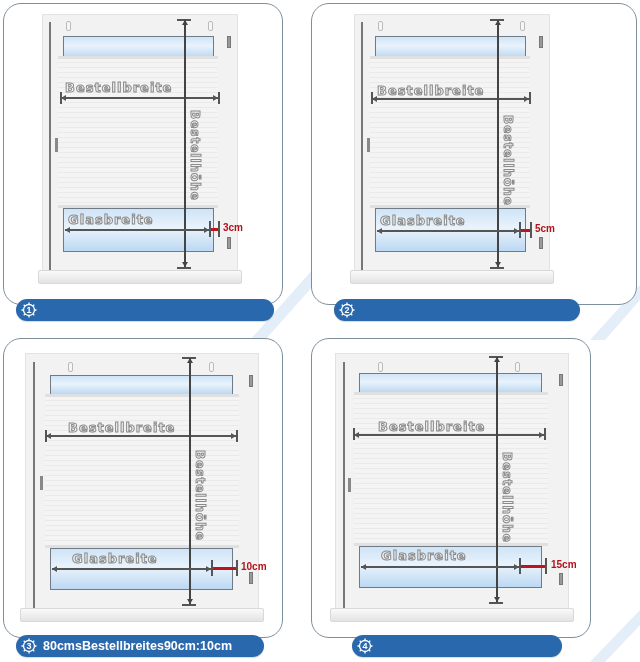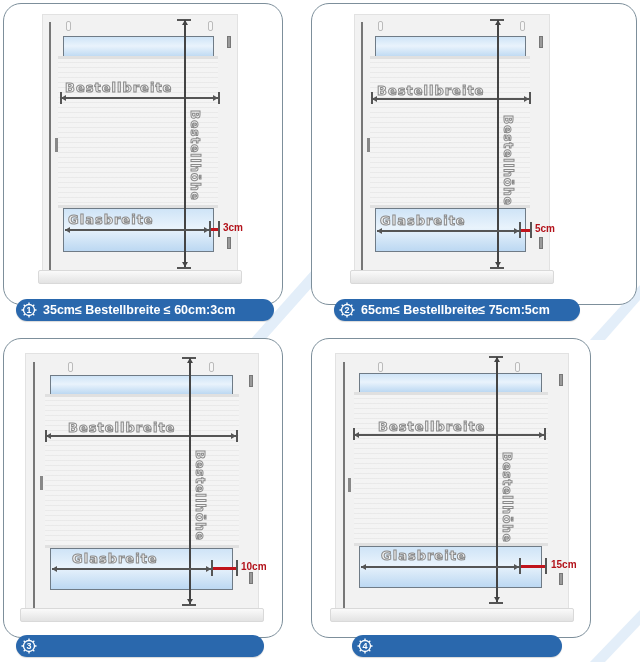--- a/index.html
+++ b/index.html
@@ -83,21 +83,20 @@
 <div class="badge" style="left:16px;top:299px;width:258px;">
   <span class="gear">
     <svg width="18" height="18" viewBox="0 0 18 18">
         <g fill="none" stroke="#fff" stroke-width="1.3">
           <circle cx="9" cy="9" r="5.5"></circle>
           <path d="M9 1.5v2M9 14.5v2M1.5 9h2M14.5 9h2M3.7 3.7l1.4 1.4M12.9 12.9l1.4 1.4M3.7 14.3l1.4-1.4M12.9 5.1l1.4-1.4"></path>
         </g>
         <text x="9" y="12.3" text-anchor="middle" font-size="9" font-weight="bold" fill="#fff" font-family="Liberation Sans, sans-serif">1</text>
       </svg>
   </span>
-  <span>35cm≤  Bestellbreite ≤ 60cm:3cm</span>
 </div>
 
 <div class="panel" style="left:311px;top:3px;width:326px;height:302px;">
 </div>
 <div>
   <div class="window" style="left:354px;top:14px;width:196px;height:258px;"></div>
   <div class="leftbar" style="left:361px;top:22px;height:248px;"></div>
   <div class="clip" style="left:378px;top:21px;"></div>
   <div class="clip" style="left:520px;top:21px;"></div>
   <div class="glass" style="left:375px;top:36px;width:151px;height:22px;"></div>
@@ -136,21 +135,20 @@
 <div class="badge" style="left:334px;top:299px;width:246px;">
   <span class="gear">
     <svg width="18" height="18" viewBox="0 0 18 18">
         <g fill="none" stroke="#fff" stroke-width="1.3">
           <circle cx="9" cy="9" r="5.5"></circle>
           <path d="M9 1.5v2M9 14.5v2M1.5 9h2M14.5 9h2M3.7 3.7l1.4 1.4M12.9 12.9l1.4 1.4M3.7 14.3l1.4-1.4M12.9 5.1l1.4-1.4"></path>
         </g>
         <text x="9" y="12.3" text-anchor="middle" font-size="9" font-weight="bold" fill="#fff" font-family="Liberation Sans, sans-serif">2</text>
       </svg>
   </span>
-  <span>65cm≤ Bestellbreite≤ 75cm:5cm</span>
 </div>
 
 <div class="panel" style="left:3px;top:338px;width:280px;height:300px;">
 </div>
 <div>
   <div class="window" style="left:25px;top:353px;width:234px;height:258px;"></div>
   <div class="leftbar" style="left:33px;top:362px;height:246px;"></div>
   <div class="clip" style="left:68px;top:362px;"></div>
   <div class="clip" style="left:209px;top:362px;"></div>
   <div class="glass" style="left:50px;top:375px;width:183px;height:20px;"></div>
@@ -189,20 +187,21 @@
 <div class="badge" style="left:16px;top:635px;width:248px;">
   <span class="gear">
     <svg width="18" height="18" viewBox="0 0 18 18">
         <g fill="none" stroke="#fff" stroke-width="1.3">
           <circle cx="9" cy="9" r="5.5"></circle>
           <path d="M9 1.5v2M9 14.5v2M1.5 9h2M14.5 9h2M3.7 3.7l1.4 1.4M12.9 12.9l1.4 1.4M3.7 14.3l1.4-1.4M12.9 5.1l1.4-1.4"></path>
         </g>
         <text x="9" y="12.3" text-anchor="middle" font-size="9" font-weight="bold" fill="#fff" font-family="Liberation Sans, sans-serif">3</text>
       </svg>
   </span>
+  <span>80cmsBestellbreites90cm:10cm</span>
 </div>
 
 <div class="panel" style="left:311px;top:338px;width:280px;height:300px;">
 </div>
 <div>
   <div class="window" style="left:335px;top:353px;width:234px;height:258px;"></div>
   <div class="leftbar" style="left:343px;top:362px;height:246px;"></div>
   <div class="clip" style="left:378px;top:362px;"></div>
   <div class="clip" style="left:515px;top:362px;"></div>
   <div class="glass" style="left:359px;top:373px;width:183px;height:20px;"></div>

